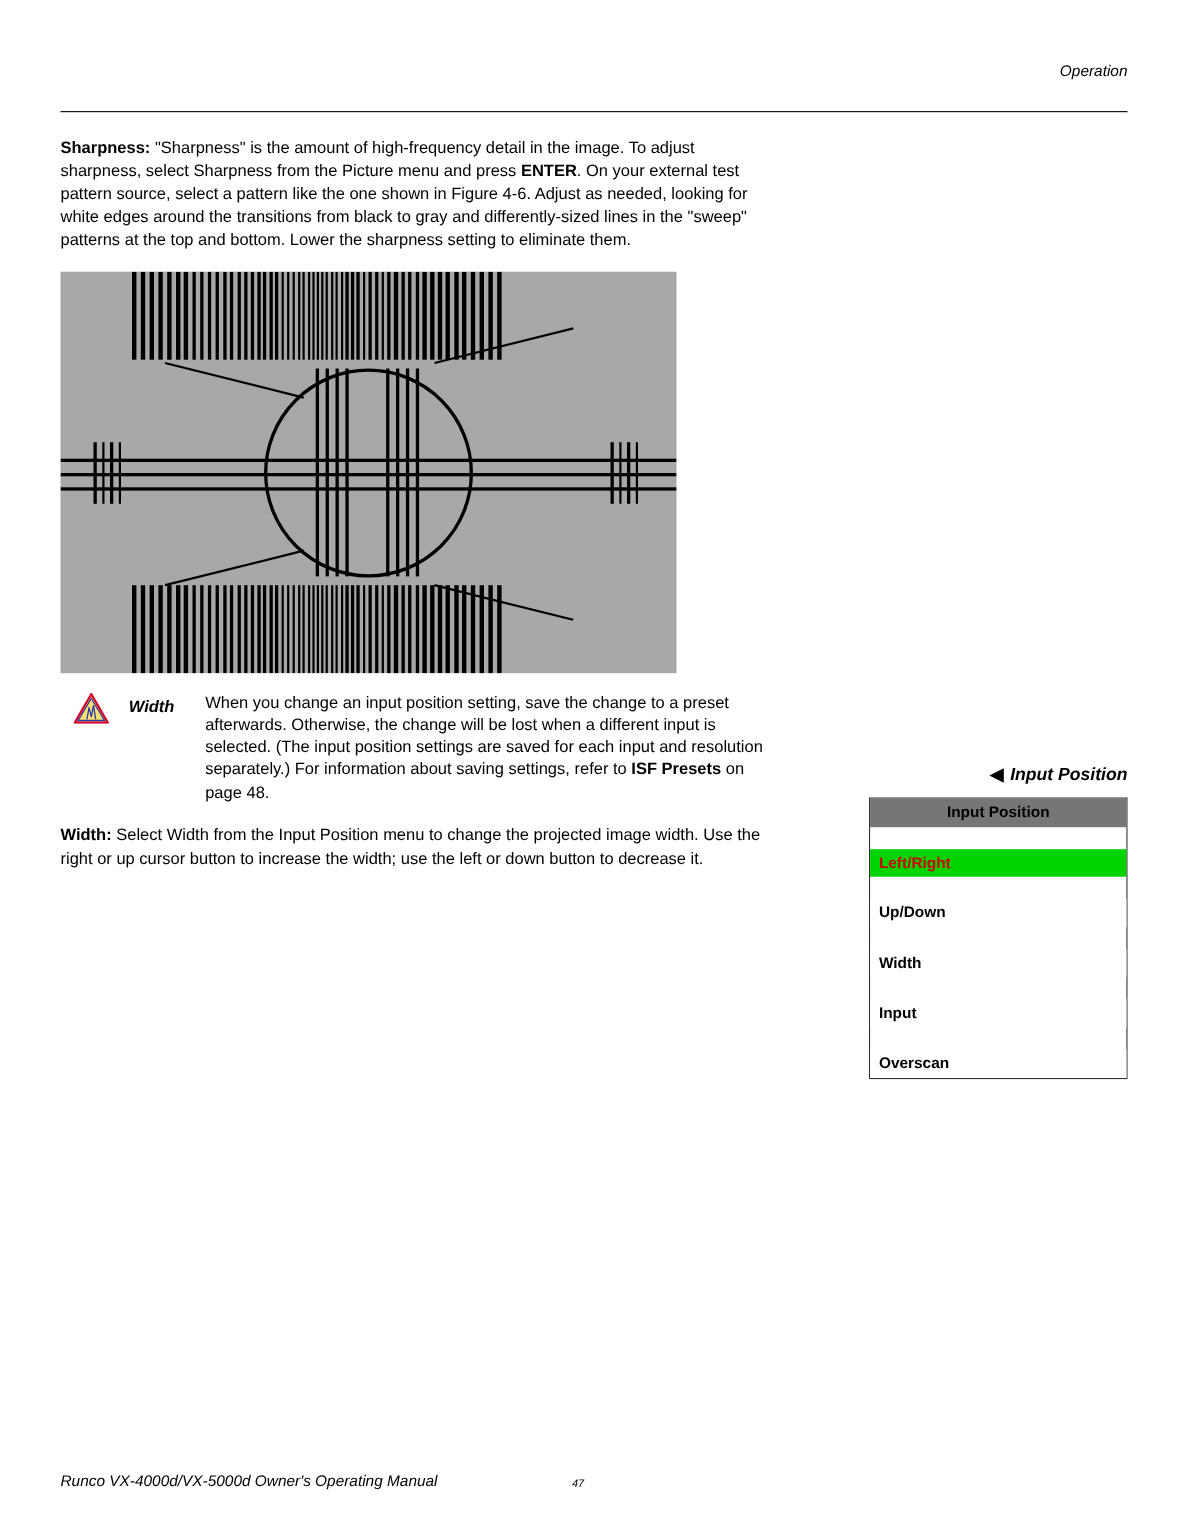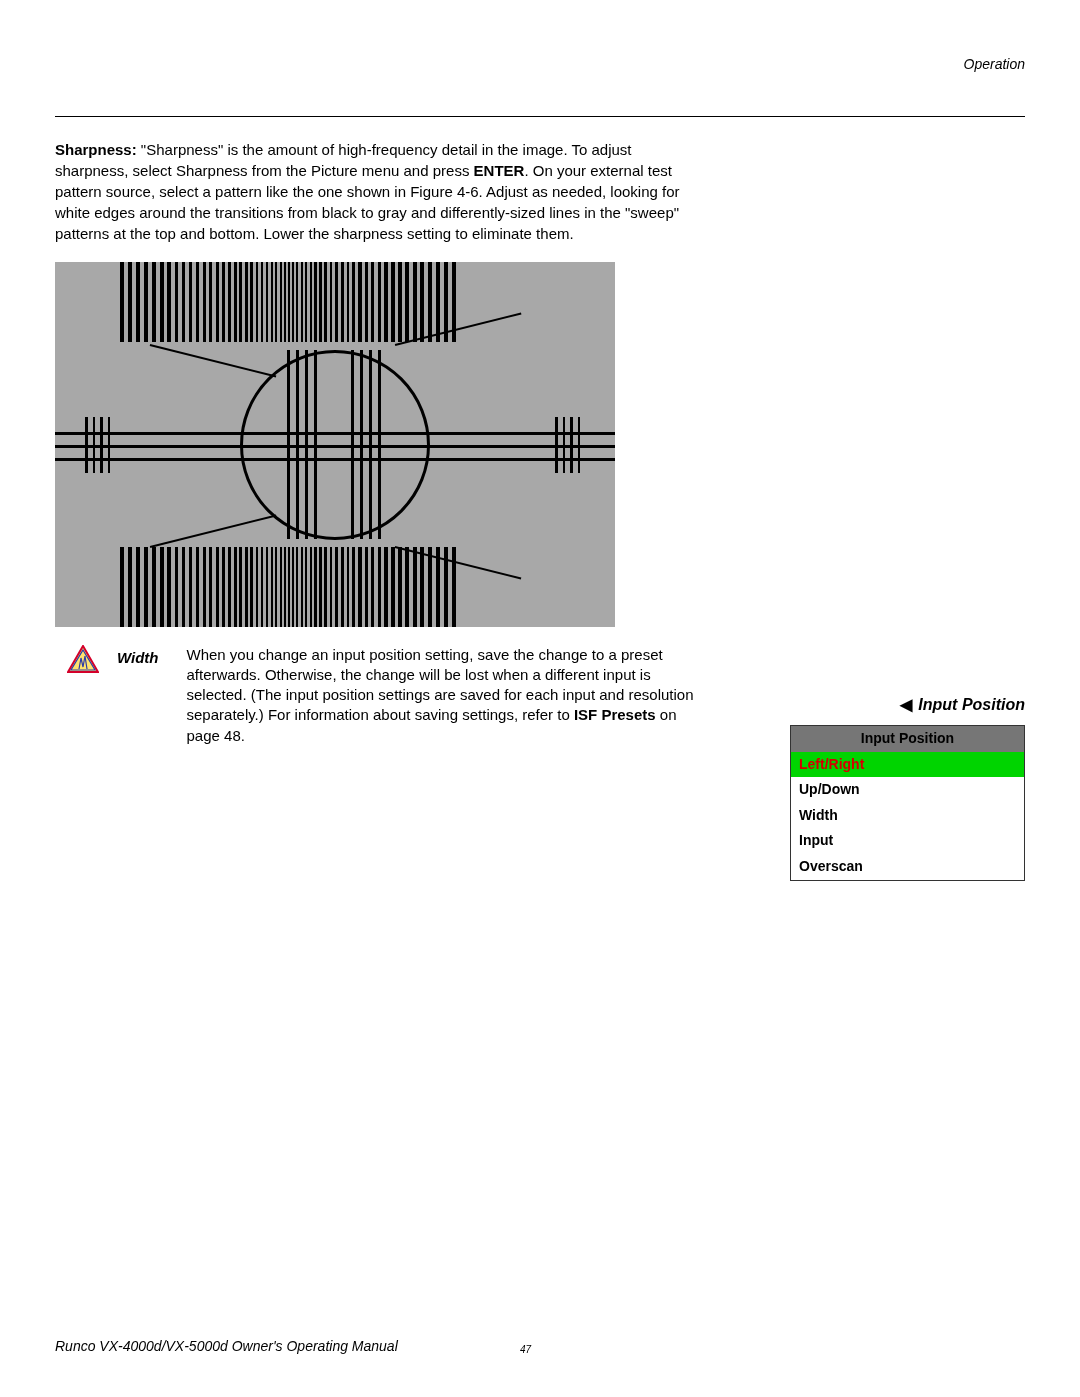--- a/index.html
+++ b/index.html
@@ -11,21 +11,21 @@
     background: #fff;
     width: 1080px;
     height: 1397px;
     position: relative;
     padding: 55px 55px 40px 55px;
   }
   .header-right {
     text-align: right;
     font-style: italic;
     font-size: 14px;
-    margin-bottom: 41px;
+    margin-bottom: 26px;
   }
   .hr {
     border: none;
     border-top: 1.5px solid #000;
     margin-bottom: 22px;
   }
   .main-col {
     width: 640px;
   }
   .para {
@@ -147,20 +147,21 @@
   .menu-header {
     background: #767676;
     color: #000;
     text-align: center;
     padding: 3px 6px;
   }
   .menu-row {
     padding: 3px 8px;
     background: #fff;
     color: #000;
+    margin-top: 20px;
   }
   .menu-row.selected {
     background: #00d400;
     color: #d40000;
   }
   
   .footer {
     position: absolute;
     bottom: 40px;
     left: 55px;
@@ -342,20 +343,23 @@
       <polygon points="16,1 31,27 1,27" fill="#ffe36e" stroke="#d4002a" stroke-width="2"></polygon>
       <polygon points="16,5 28,25 4,25" fill="none" stroke="#2a3aa8" stroke-width="1.2"></polygon>
       <path d="M12 24 L14 13 L16 22 L18 11 L20 24" fill="none" stroke="#2a3aa8" stroke-width="1.2"></path>
     </svg>
     <div class="note-label">Width</div>
     <div class="note-text">
       <span>When you change an input position setting, save the change to a preset afterwards. Otherwise, the change will be lost when a different input is selected. (The input position settings are saved for each input and resolution separately.) For information about saving settings, refer to </span><span class="bold">ISF Presets</span><span> on page 48.</span>
     </div>
   </div>
 
+  <p class="para">
+    <span class="bold">Width:</span><span> Select Width from the Input Position menu to change the projected image width. Use the right or up cursor button to increase the width; use the left or down button to decrease it.</span>
+  </p>
 </div>
 
 <div class="sidebar-heading" style="top:694px">
   <span class="arrow-left">◀</span><span>Input Position</span>
 </div>
 
 <div class="menu-box">
   <div class="menu-header">Input Position</div>
   <div class="menu-row selected">Left/Right</div>
   <div class="menu-row">Up/Down</div>

